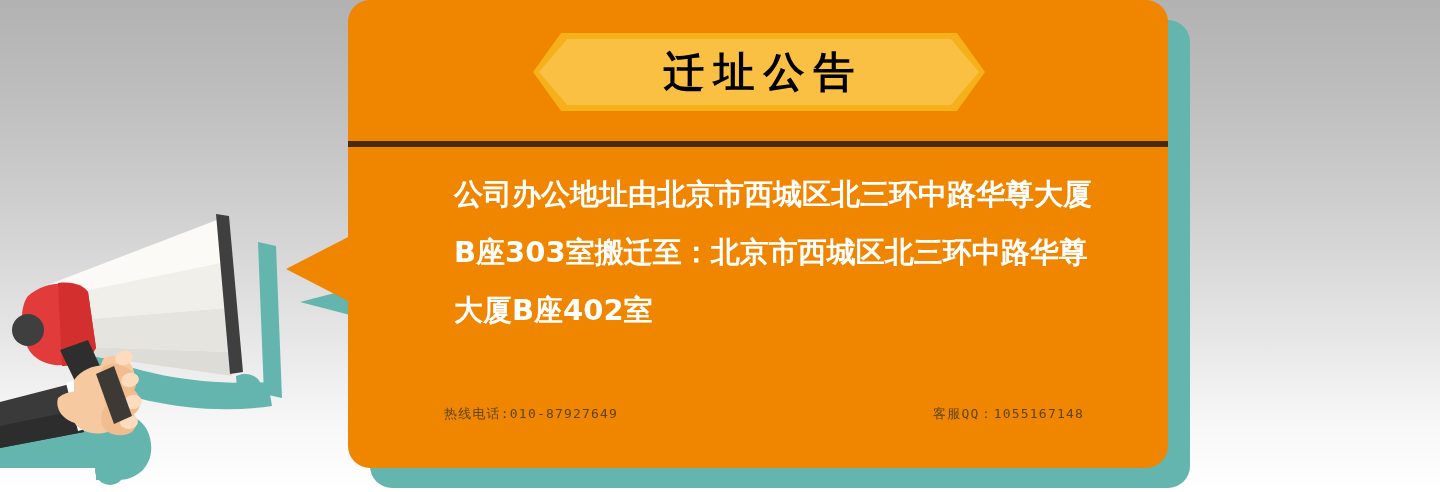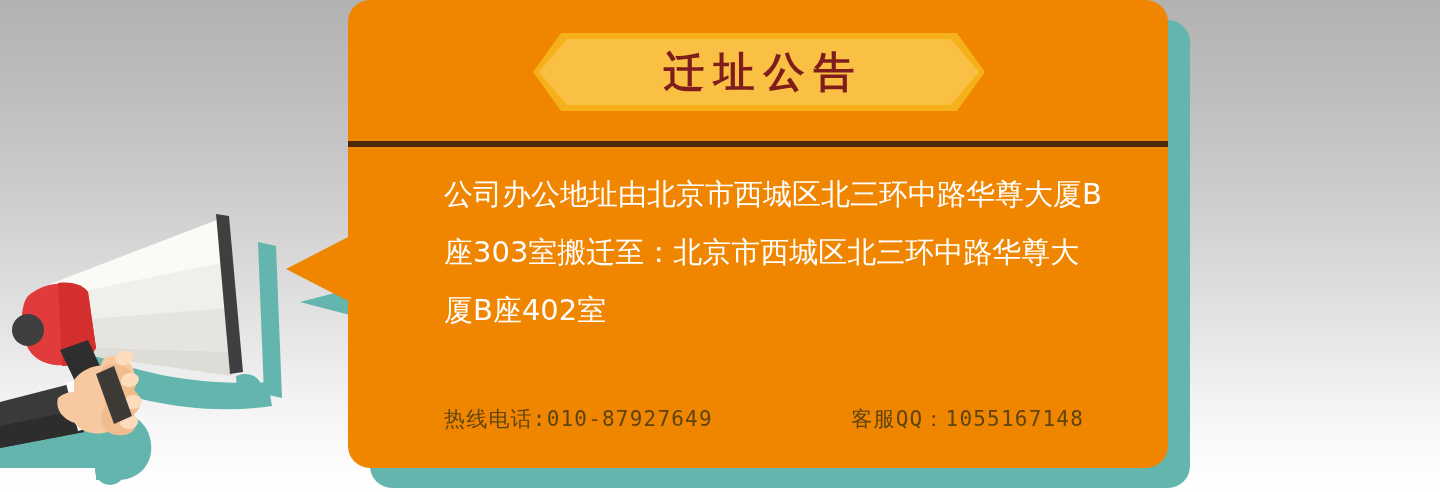--- a/index.html
+++ b/index.html
@@ -93,21 +93,21 @@
     left: 6px; right: 6px; top: 6px; bottom: 6px;
     background: #fac043;
     clip-path: polygon(6.4% 0%, 93.6% 0%, 100% 50%, 93.6% 100%, 6.4% 100%, 0% 50%);
   }
   #title-text {
     position: absolute;
     inset: 0;
     display: flex;
     align-items: center;
     justify-content: center;
-    color: #7f1d1d;
+    color: #000000;
     font-size: 41px;
     font-weight: bold;
     letter-spacing: 9px;
     text-indent: 9px;
     font-family: "DejaVu Sans", "Liberation Sans", sans-serif;
     white-space: nowrap;
   }
 
   
   #divider {
@@ -115,41 +115,42 @@
     left: 0;
     top: 141px;
     width: 100%;
     height: 6px;
     background: #4a2a07;
   }
 
   
   #body-text {
     position: absolute;
-    left: 96px;
+    left: 106px;
     top: 165px;
     width: 660px;
     color: #ffffff;
     font-size: 29px;
     line-height: 58px;
     font-family: "DejaVu Sans", "Liberation Sans", sans-serif;
     letter-spacing: 0px;
+    font-weight: bold;
   }
 
   
   #footer {
     position: absolute;
     left: 96px;
     top: 405px;
     width: 640px;
     display: flex;
     justify-content: space-between;
     align-items: center;
     color: #5e4410;
-    font-size: 21px;
+    font-size: 13px;
     letter-spacing: 1.2px;
     font-family: "DejaVu Sans Mono", "Liberation Mono", monospace;
   }
   #footer span { white-space: nowrap; }
 </style>
 </head>
 <body>
 
 <div id="stage">
 

